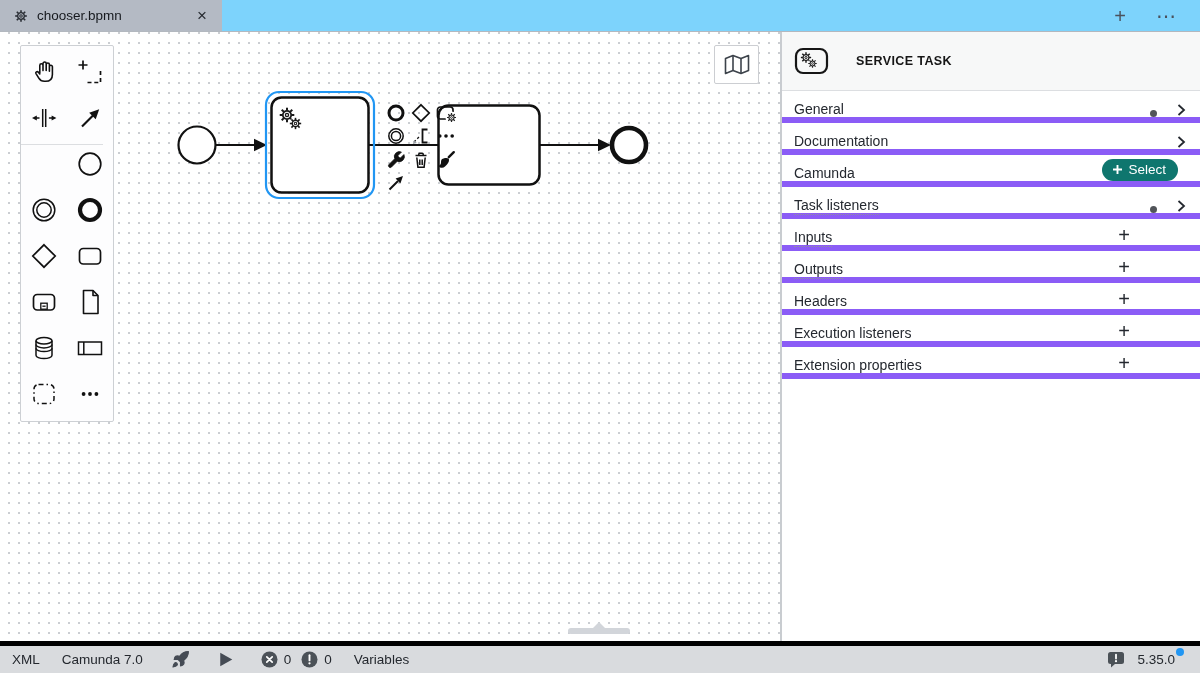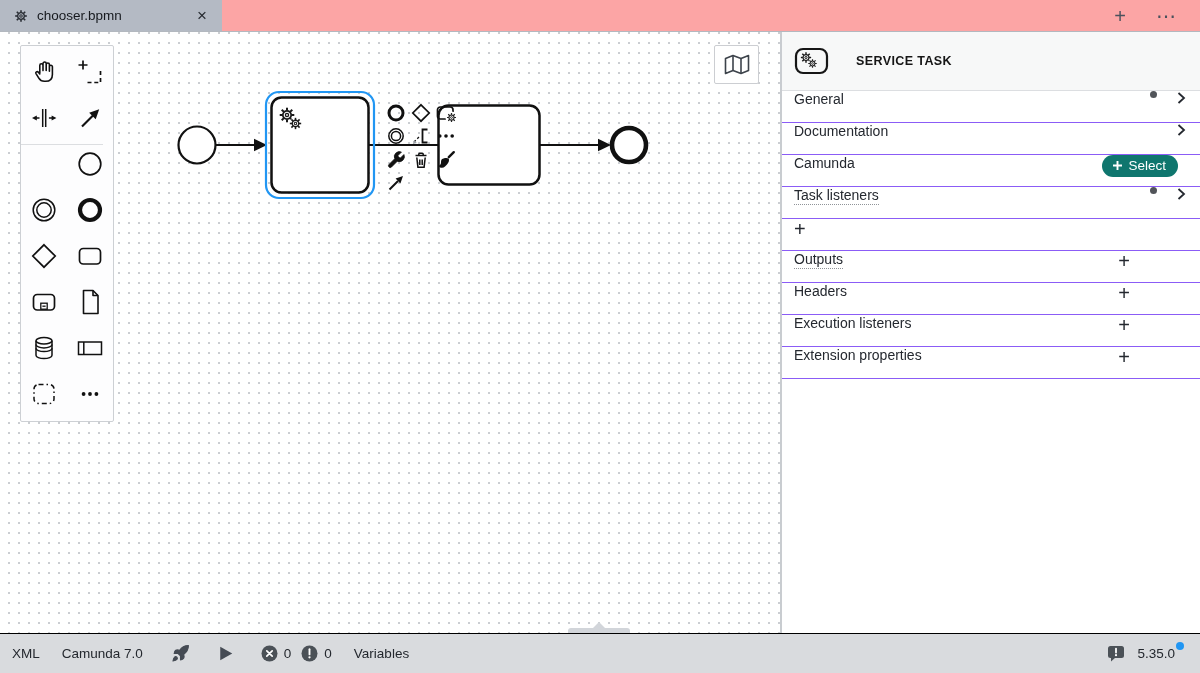--- a/index.html
+++ b/index.html
@@ -2,21 +2,21 @@
 <html><head>
 <meta charset="utf-8">
 <style>
   * { box-sizing: border-box; margin: 0; padding: 0; }
   html, body { width: 1200px; height: 673px; overflow: hidden; }
   body { font-family: "Liberation Sans", sans-serif; background: #fff; }
   #app { position: relative; width: 1200px; height: 673px; overflow: hidden; }
 
   
   #tabbar { position: absolute; top: 0; left: 0; right: 0; height: 32px;
-    background: #fca5a5; border-bottom: 1px solid #b3b8bf; display: flex; align-items: stretch; }
+    background: #7dd3fc; border-bottom: 1px solid #b3b8bf; display: flex; align-items: stretch; }
   .tab { width: 222px; background: #b4bac4; display: flex; align-items: center;
     gap: 9px; padding: 0 12px 0 14px; font-size: 13.5px; color: #16191e; cursor: pointer; }
   .tab-title { flex: 1; white-space: nowrap; overflow: hidden; }
   .tab-close { font-size: 17px; line-height: 1; color: #272b31; padding: 0 3px; }
   .tabbar-actions { margin-left: auto; display: flex; align-items: center; gap: 30px;
     padding-right: 24px; color: #4a515c; }
   .tabbar-btn { font-size: 20px; line-height: 1; cursor: pointer; background: none; border: none;
     color: #4a515c; font-family: "Liberation Sans", sans-serif; }
 
   
@@ -52,35 +52,35 @@
   #panel-handle .nub { position: absolute; left: 24px; top: -6px; width: 0; height: 0;
     border-left: 7px solid transparent; border-right: 7px solid transparent;
     border-bottom: 7px solid #d2d5da; }
 
   
   #panel { position: absolute; top: 32px; right: 0; width: 419px; height: 609px;
     background: #fff; border-left: 1px solid #c9ccd0; }
   .panel-header { height: 59px; background: #f7f8f8; border-bottom: 1px solid #dcdee1;
     display: flex; align-items: center; gap: 26px; padding: 0 12px; color: #161616; }
   .panel-title { font-size: 12.5px; font-weight: bold; letter-spacing: .4px; color: #161616; }
-  .prow { height: 32px; border-bottom: 1px solid #8b5cf6; display: flex; align-items: flex-start;
+  .prow { height: 32px; border-bottom: 6px solid #8b5cf6; display: flex; align-items: flex-end;
     padding: 0 14px 0 12px; cursor: pointer; background: #fff; }
   .prow-label { flex: 1; font-size: 14px; color: #24282f; }
   .dotted > i { font-style: normal; border-bottom: 1px dotted #8f9398; padding-bottom: 1px; }
   .dot-ind { width: 7px; height: 7px; border-radius: 50%; background: #515459; margin-right: 19px; }
   .chev { flex: none; }
   .plus-btn { background: none; border: none; font-size: 20px; font-weight: 400; color: #24282f;
     line-height: 1; cursor: pointer; margin-right: 56px; font-family: "Liberation Sans", sans-serif; }
   .select-btn { display: inline-flex; align-items: center; gap: 5px; background: #0f766e;
     color: #fff; border: none; border-radius: 12px; padding: 3px 12px 4px 10px;
     font-size: 13.5px; cursor: pointer; font-family: "Liberation Sans", sans-serif; margin-right: 8px; }
 
   
-  #statusbar { position: absolute; left: 0; right: 0; bottom: 0; height: 40px;
-    background: #d9dbde; border-top: 1px solid #000000; display: flex; align-items: center;
+  #statusbar { position: absolute; left: 0; right: 0; bottom: 0; height: 32px;
+    background: #d9dbde; border-top: 5px solid #000000; display: flex; align-items: center;
     font-size: 13.5px; color: #24282e; padding: 0 18px 0 12px; }
   .sb-item { display: flex; align-items: center; gap: 6px; cursor: pointer; background: none;
     border: none; font-size: 13.5px; color: #24282e; font-family: "Liberation Sans", sans-serif; }
   .sb-gap-s { margin-left: 22px; } .sb-gap-m { margin-left: 28px; }
   .sb-right { margin-left: auto; display: flex; align-items: center; gap: 12px; }
   .version-wrap { position: relative; padding-right: 7px; }
   .update-dot { position: absolute; right: -2px; top: -4px; width: 8px; height: 8px;
     border-radius: 50%; background: #2196f3; }
 </style>
 </head>
@@ -359,20 +359,21 @@
       </button>
     </div>
     <div class="prow">
       <span class="prow-label dotted"><i>Task listeners</i></span>
       <span class="dot-ind"></span>
       <svg class="chev" width="10" height="14">
           <path d="M2.5 2 L8 7 L2.5 12" stroke="#24282f" stroke-width="1.8" fill="none"></path>
         </svg>
     </div>
     <div class="prow">
+      <span class="prow-label dotted"><i>Inputs</i></span>
       <button class="plus-btn">+</button>
     </div>
     <div class="prow">
       <span class="prow-label dotted"><i>Outputs</i></span>
       <button class="plus-btn">+</button>
     </div>
     <div class="prow">
       <span class="prow-label">Headers</span>
       <button class="plus-btn">+</button>
     </div>

